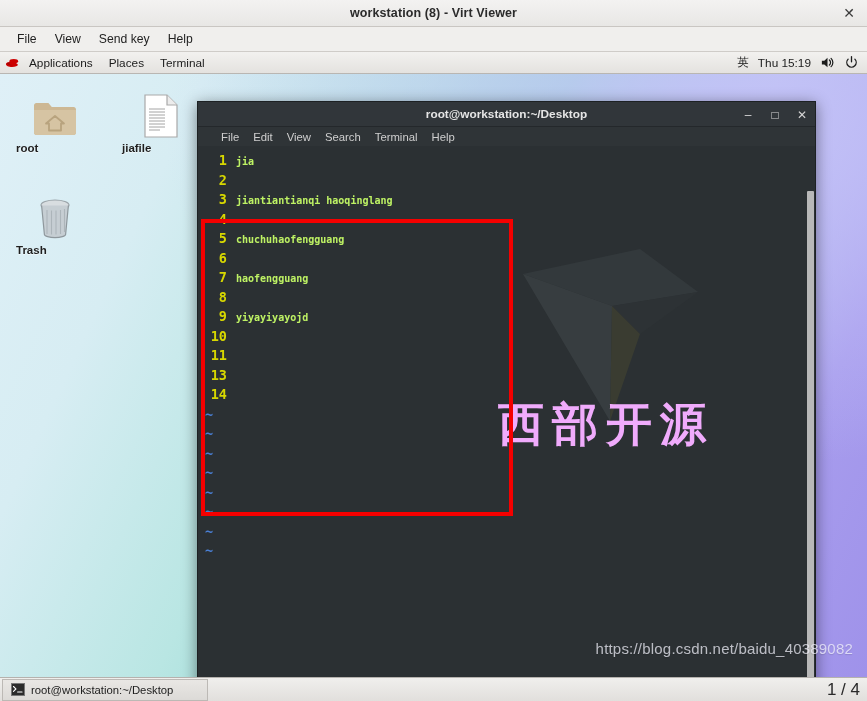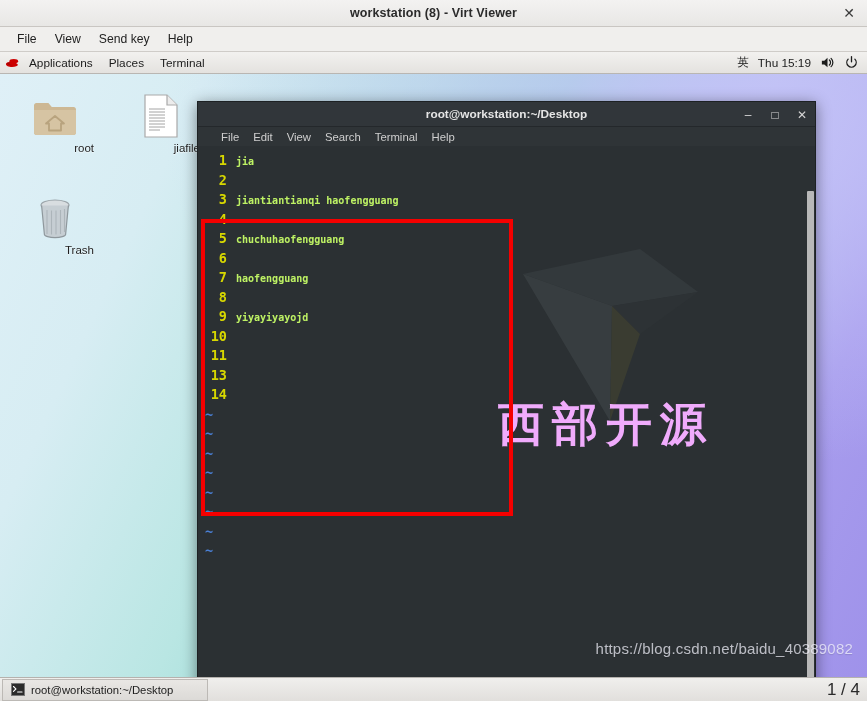--- a/index.html
+++ b/index.html
@@ -55,21 +55,21 @@
   
   .desktop {
     position:absolute; left:0; top:74px; width:867px; height:603px;
     background:
       radial-gradient(ellipse 120% 100% at 85% 10%, rgba(196,193,248,.95) 0%, rgba(196,193,248,0) 55%),
       linear-gradient(115deg,#dff0f7 0%,#d7edf3 18%,#b9e6e3 38%,#9fdcd8 50%,#b9c6ee 68%,#a79ced 85%,#9f92ea 100%);
     overflow:hidden;
   }
 
   .dicon {
-    position:absolute; width:78px; text-align:right; cursor:default; user-select:none;
+    position:absolute; width:78px; text-align:left; cursor:default; user-select:none;font-weight:bold;
   }
   .dicon .glyph { height:52px; display:flex; align-items:flex-end; justify-content:center; }
   .dicon .lbl {
     margin-top:4px; font-size:11.5px; color:#1f1f1f; text-shadow:0 1px 1px rgba(255,255,255,.7);
     line-height:13px;
   }
 
   
   .term {
     position:absolute; left:197px; top:27px; width:619px; height:606px;
@@ -264,21 +264,21 @@
           <polygon points="3,28 120,3 178,46 92,60" fill="#353b3e"></polygon>
           <polygon points="3,28 92,60 90,175 3,28" fill="#3a4043"></polygon>
           <polygon points="92,60 178,46 120,88 92,60" fill="#2e3336"></polygon>
           <polygon points="92,60 120,88 90,175 92,60" fill="#3d3f31"></polygon>
         </svg>
         <div class="wm-cn">西部开源</div>
 
         <div class="vim">
           <div class="vrow"><span class="vnum">1</span><span class="vtxt">jia</span></div>
           <div class="vrow"><span class="vnum">2</span><span class="vtxt"></span></div>
-          <div class="vrow"><span class="vnum">3</span><span class="vtxt">jiantiantianqi haofengguang</span></div>
+          <div class="vrow"><span class="vnum">3</span><span class="vtxt">jiantiantianqi haoqinglang</span></div>
           <div class="vrow"><span class="vnum">4</span><span class="vtxt"></span></div>
           <div class="vrow"><span class="vnum">5</span><span class="vtxt">chuchuhaofengguang</span></div>
           <div class="vrow"><span class="vnum">6</span><span class="vtxt"></span></div>
           <div class="vrow"><span class="vnum">7</span><span class="vtxt">haofengguang</span></div>
           <div class="vrow"><span class="vnum">8</span><span class="vtxt"></span></div>
           <div class="vrow"><span class="vnum">9</span><span class="vtxt">yiyayiyayojd</span></div>
           <div class="vrow"><span class="vnum">10</span><span class="vtxt"></span></div>
           <div class="vrow"><span class="vnum">11</span><span class="vtxt"></span></div>
           <div class="vrow"><span class="vnum">13</span><span class="vtxt"></span></div>
           <div class="vrow"><span class="vnum">14</span><span class="vtxt"></span></div>

